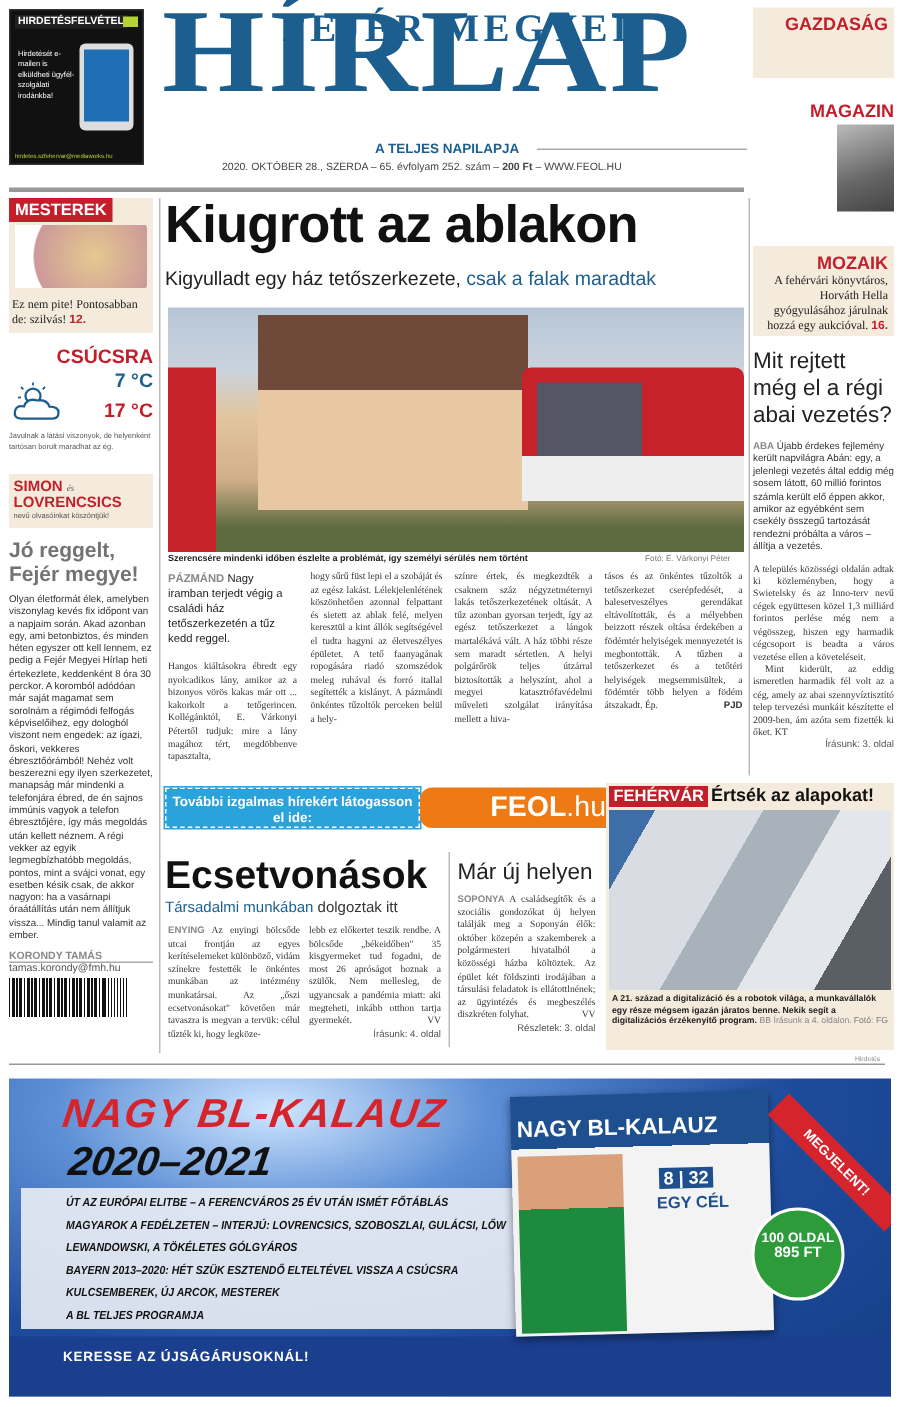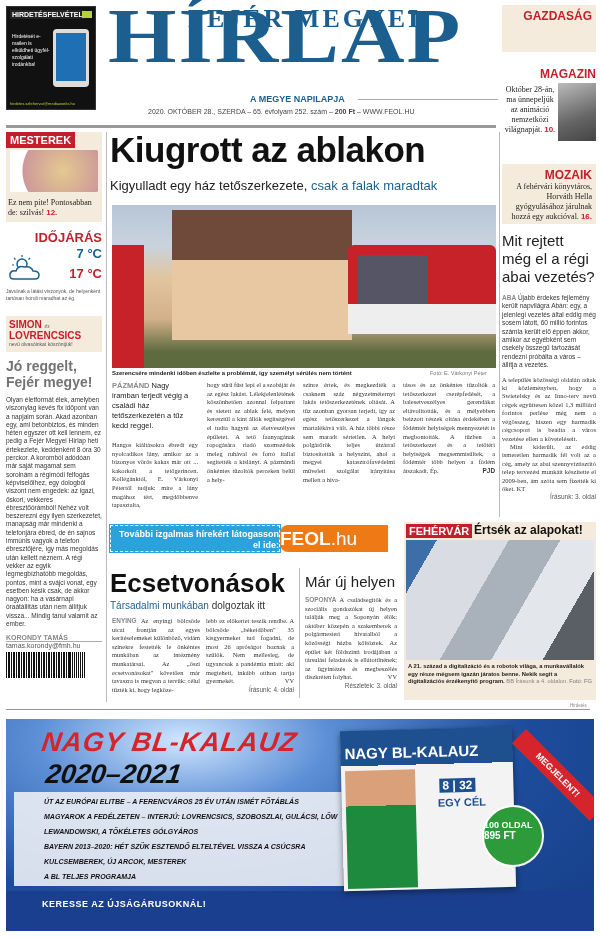--- a/index.html
+++ b/index.html
@@ -70,22 +70,22 @@
 #photo .truck .ws{position:absolute;left:10px;top:10px;width:70px;height:50px;background:#556}
 #photo .truck .lbl{position:absolute;left:12px;top:68px;font:bold 8px "Liberation Sans",sans-serif;color:#fff}
 #photo .truck .bump{position:absolute;left:0;bottom:0;width:148px;height:30px;background:#eee}
 #cap{left:112px;top:370px;font:bold 6px "Liberation Sans",sans-serif;color:#222}
 #credit{left:430px;top:370px;font:5.5px "Liberation Sans",sans-serif;color:#777}
 .col{font:6.4px/8.6px "Liberation Serif",serif;color:#333;text-align:justify}
 .lede{font:7.5px/10px "Liberation Sans",sans-serif;color:#222}
 
 #feol{left:110px;top:525px;width:290px;height:27px}
 #feol .blue{position:absolute;left:0;top:0;width:170px;height:27px;background:#2aa3dc;border:1px dashed #fff;outline:1px solid #2aa3dc}
-#feol .blue span{display:block;text-align:right;font:bold 9px/11px "Liberation Sans",sans-serif;color:#fff;padding-top:3px}
-#feol .or{position:absolute;left:170px;top:0;width:108px;height:27px;background:#ee7a16;border-radius:8px 0 0 8px;text-align:left;font:bold 19px/27px "Liberation Sans",sans-serif;color:#fff}
+#feol .blue span{display:block;text-align:center;font:bold 9px/11px "Liberation Sans",sans-serif;color:#fff;padding-top:3px}
+#feol .or{position:absolute;left:170px;top:0;width:124px;height:27px;background:#ee7a16;border-radius:8px 0 0 8px;text-align:right;font:bold 19px/27px "Liberation Sans",sans-serif;color:#fff}
 #ecset-h{left:110px;top:568px;font:bold 26px "Liberation Sans",sans-serif;color:#111}
 #ecset-sub{left:110px;top:600px;font:10px "Liberation Sans",sans-serif;color:#333}
 #ecset-sub .hl{color:#1c5f8f}
 #mar-h{left:305px;top:573px;font:15px "Liberation Sans",sans-serif;color:#222}
 #feh{left:404px;top:522px;width:192px;height:178px;background:#f5ebdc}
 #feh .k{position:absolute;left:2px;top:2px;background:#c41e2b;color:#fff;font:bold 11px "Liberation Sans",sans-serif;padding:1px 3px}
 #feh .h{position:absolute;left:70px;top:1px;font:bold 12px "Liberation Sans",sans-serif;color:#111}
 #feh .img{position:absolute;left:2px;top:18px;width:188px;height:120px;background:linear-gradient(120deg,#3e6ea8 0 12%,#d9dde3 12% 40%,#a9b1ba 40% 60%,#e3e6ea 60% 80%,#5a5f66 80%)}
 #feh .c{position:absolute;left:4px;top:141px;width:184px;font:bold 5.8px/7.5px "Liberation Sans",sans-serif;color:#222}
 #feh .c .r{color:#888;font-weight:normal}
@@ -98,76 +98,75 @@
 #bl .t2{position:absolute;left:40px;top:40px;font:italic bold 27px "Liberation Sans",sans-serif;color:#111;transform:skewX(-8deg)}
 #bl .lines{position:absolute;left:8px;top:73px;width:330px;height:94px;background:rgba(235,238,245,.9);padding:2px 0 12px 30px}
 #bl .lines div{font:italic bold 7.8px/15px "Liberation Sans",sans-serif;color:#111;transform:scaleX(.9);transform-origin:left;white-space:nowrap}
 #bl .foot{position:absolute;left:0;bottom:0;width:588px;height:40px;background:#1b3f8f}
 #bl .foot span{position:absolute;left:36px;top:8px;font:bold 9px "Liberation Sans",sans-serif;color:#fff;letter-spacing:.5px}
 #bl .mag{position:absolute;left:336px;top:10px;width:172px;height:160px;background:linear-gradient(180deg,#1e4f8e 0 22%,#f3f3f3 22%);transform:rotate(-1.5deg);box-shadow:0 2px 6px rgba(0,0,0,.5)}
 #bl .mag .mt{position:absolute;left:4px;top:14px;font:bold 15px "Liberation Sans",sans-serif;color:#fff}
 #bl .mag .p{position:absolute;left:4px;top:40px;width:70px;height:118px;background:linear-gradient(180deg,#d9a07a 0 30%,#1e8a3e 30%)}
 #bl .mag .n{position:absolute;left:98px;top:50px;font:bold 12px "Liberation Sans",sans-serif;color:#fff;background:#1e4f8e;padding:0 3px}
 #bl .mag .eg{position:absolute;left:96px;top:68px;font:bold 11px "Liberation Sans",sans-serif;color:#1e4f8e}
-#bl .circ{position:absolute;left:476px;top:86px;width:62px;height:62px;border-radius:50%;background:#2e9b3a;border:2px solid #fff;color:#fff;font:bold 9px "Liberation Sans",sans-serif;padding-top:13px}
+#bl .circ{position:absolute;left:495px;top:86px;width:62px;height:62px;border-radius:50%;background:#2e9b3a;border:2px solid #fff;text-align:center;color:#fff;font:bold 9px "Liberation Sans",sans-serif;padding-top:13px}
 #bl .circ b{display:block;font-size:10px}
 #bl .ribbon{position:absolute;left:520px;top:10px;width:110px;height:20px;background:#d6242c;color:#fff;font:bold 9px/20px "Liberation Sans",sans-serif;text-align:center;transform:rotate(45deg);transform-origin:left top}
 </style>
 </head>
 <body>
 
 <div id="ad-box" class="abs">
   <span class="t">HIRDETÉSFELVÉTEL</span>
   <span class="grn"></span>
   <div class="txt">Hirdetését e-mailen is elküldheti ügyfél-szolgálati irodánkba!</div>
   <div class="tab"></div>
   <div class="scr"></div>
   <div class="ft">hirdetes.szfehervar@mediaworks.hu</div>
 </div>
 
 <div id="mast" class="abs">
   <div class="hirlap">HÍRLAP</div>
   <div class="fm">FEJÉR MEGYEI</div>
   <div class="line2"></div>
-  <div class="sub">A MEGYE NAPILAPJA</div>
+  <div class="sub">A TELJES NAPILAPJA</div>
   <div class="date">
     <span>2020. OKTÓBER 28., SZERDA – 65. évfolyam 252. szám –</span>
     <b>200 Ft</b>
     <span>– WWW.FEOL.HU</span>
   </div>
 </div>
 <div id="hdr-rule" class="abs"></div>
 
 <div id="gazd" class="abs teaser-box">
   <div class="kicker">GAZDASÁG</div>
 </div>
 <div id="magazin" class="abs">
   <div class="kicker">MAGAZIN</div>
   <div class="img"></div>
-  <div class="mt"><span>Október 28-án, ma ünnepeljük az animáció nemzetközi világnapját.</span> <span class="pg">10.</span></div>
 </div>
 <div id="mozaik" class="abs teaser-box">
   <div class="kicker">MOZAIK</div>
   <div class="tz"><span>A fehérvári könyvtáros, Horváth Hella gyógyulásához járulnak hozzá egy aukcióval.</span> <span class="pg">16.</span></div>
 </div>
 <div id="abai" class="abs">
   <h3>Mit rejtett még el a régi abai vezetés?</h3>
   <p><span class="loc">ABA</span> <span>Újabb érdekes fejlemény került napvilágra Abán: egy, a jelenlegi vezetés által eddig még sosem látott, 60 millió forintos számla került elő éppen akkor, amikor az egyébként sem csekély összegű tartozását rendezni próbálta a város – állítja a vezetés.</span></p>
   <p class="s">A település közösségi oldalán adtak ki közleményben, hogy a Swietelsky és az Inno-terv nevű cégek együttesen közel 1,3 milliárd forintos perlése még nem a végösszeg, hiszen egy harmadik cégcsoport is beadta a város vezetése ellen a követeléseit.</p>
   <p class="s" style="margin-top:0;text-indent:8px"><span>Mint kiderült, az eddig ismeretlen harmadik fél volt az a cég, amely az abai szennyvíztisztító telep tervezési munkáit készítette el 2009-ben, ám azóta sem fizették ki őket.</span> <span>KT</span></p>
   <p class="s" style="margin-top:0;text-align:right;font-family:'Liberation Sans',sans-serif;color:#555">Írásunk: 3. oldal</p>
 </div>
 
 <div id="gasztro" class="abs teaser-box">
   <div class="k">MESTEREK</div>
   <div class="img"></div>
   <div class="tx"><span>Ez nem pite! Pontosabban de: szilvás!</span> <span class="pg">12.</span></div>
 </div>
 <div id="weather" class="abs">
-  <div class="k">IDŐJÁRÁS</div>
+  <div class="k">CSÚCSRA</div>
   <div class="t1">7 °C</div>
   <div class="t2">17 °C</div>
   <svg class="ic" viewBox="0 0 34 28">
     <circle cx="14" cy="10" r="5" fill="none" stroke="#1c5f8f" stroke-width="1.5"></circle>
     <g stroke="#1c5f8f" stroke-width="1.2">
         <line x1="14" y1="1" x2="14" y2="3"></line>
         <line x1="6" y1="4" x2="7.5" y2="5.5"></line>
         <line x1="22" y1="4" x2="20.5" y2="5.5"></line>
         <line x1="4" y1="11" x2="6" y2="11"></line>
       </g>

